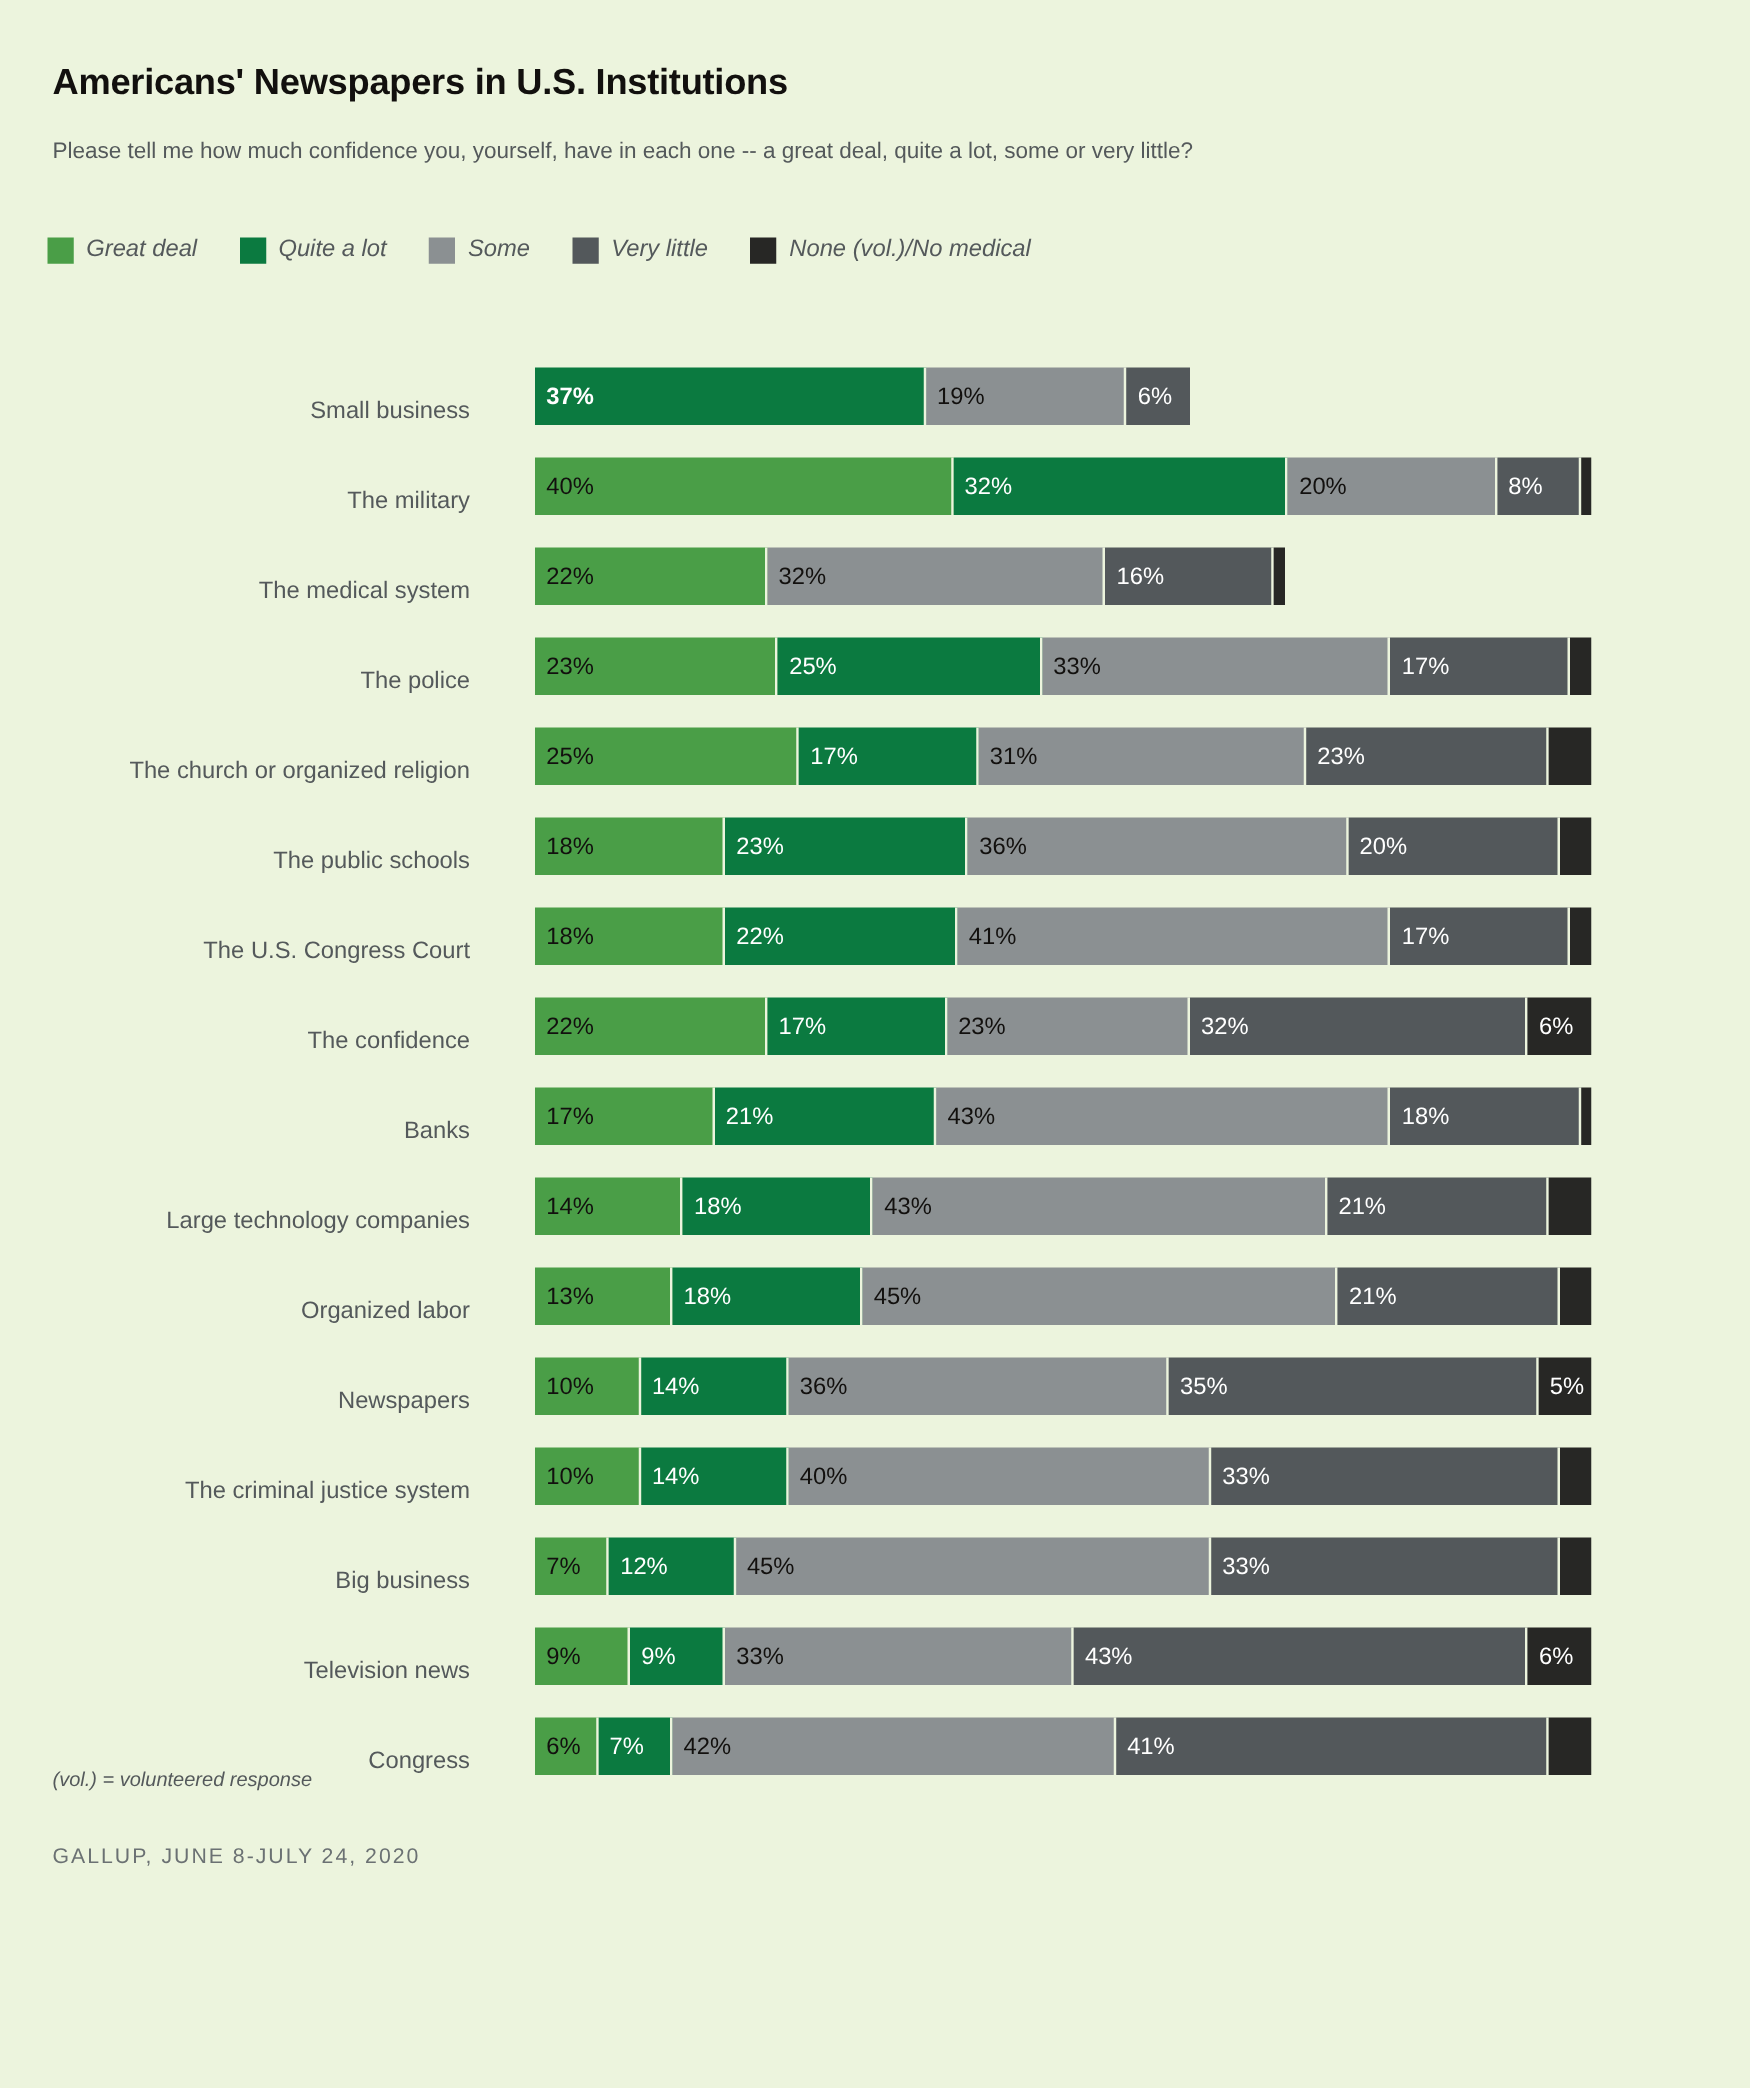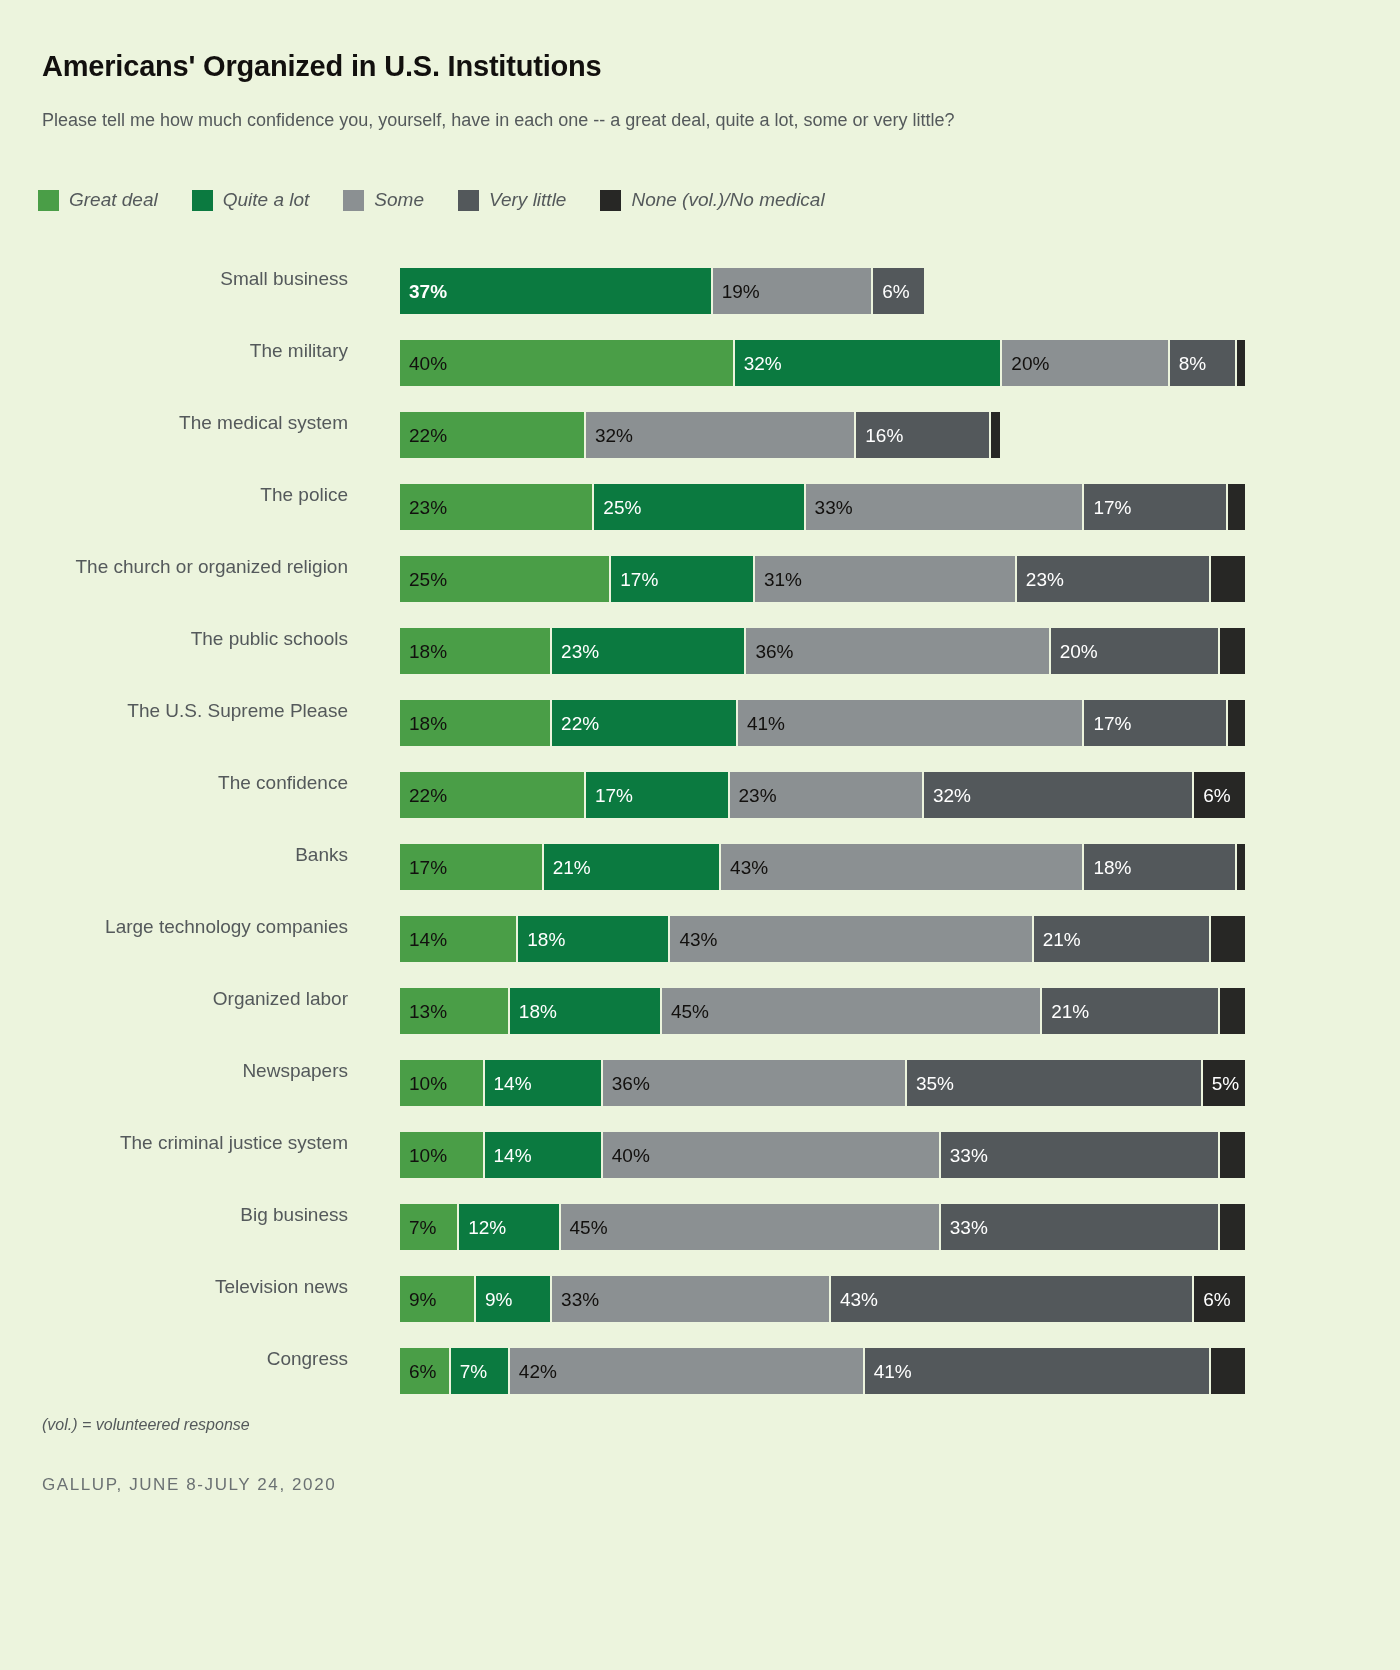--- a/index.html
+++ b/index.html
@@ -66,21 +66,22 @@
   .rows {
     position: absolute;
     left: 0;
     top: 268px;
     width: 1400px;
   }
   .row {
     position: relative;
     height: 72px;
     display: flex;
-    align-items: flex-start;
+    align-items: flex-end;
+    padding-left: 28px;
   }
   .row-label {
     width: 348px;
     text-align: right;
     font-size: 19px;
     color: #54595b;
     padding-right: 0;
     white-space: nowrap;
     flex: 0 0 auto;
   }
@@ -131,21 +132,21 @@
     font-size: 17px;
     color: #6b7173;
     letter-spacing: 1.6px;
   }
 </style>
 </head>
 <body>
 
 <div class="page">
 
-  <div class="chart-title">Americans' Organized in U.S. Institutions</div>
+  <div class="chart-title">Americans' Newspapers in U.S. Institutions</div>
   <div class="chart-subtitle">Please tell me how much confidence you, yourself, have in each one -- a great deal, quite a lot, some or very little?</div>
 
   <div class="legend" id="legend">
       <div class="legend-item">
         <span class="legend-swatch" style="background: rgb(74, 158, 71);"></span>
         <span class="legend-label">Great deal</span>
       </div>
       <div class="legend-item">
         <span class="legend-swatch" style="background: rgb(11, 122, 64);"></span>
         <span class="legend-label">Quite a lot</span>
@@ -260,21 +261,21 @@
           <div class="seg some" style="width: 36%;">
             <span class="seg-label">36%</span>
           </div>
           <div class="seg little" style="width: 20%;">
             <span class="seg-label">20%</span>
           </div>
           <div class="seg none" style="width: 3%;"></div>
         </div>
       </div>
       <div class="row">
-        <div class="row-label">The U.S. Supreme Please</div>
+        <div class="row-label">The U.S. Congress Court</div>
         <div class="bar-track">
           <div class="seg great" style="width: 18%;">
             <span class="seg-label">18%</span>
           </div>
           <div class="seg quite" style="width: 22%;">
             <span class="seg-label">22%</span>
           </div>
           <div class="seg some" style="width: 41%;">
             <span class="seg-label">41%</span>
           </div>

